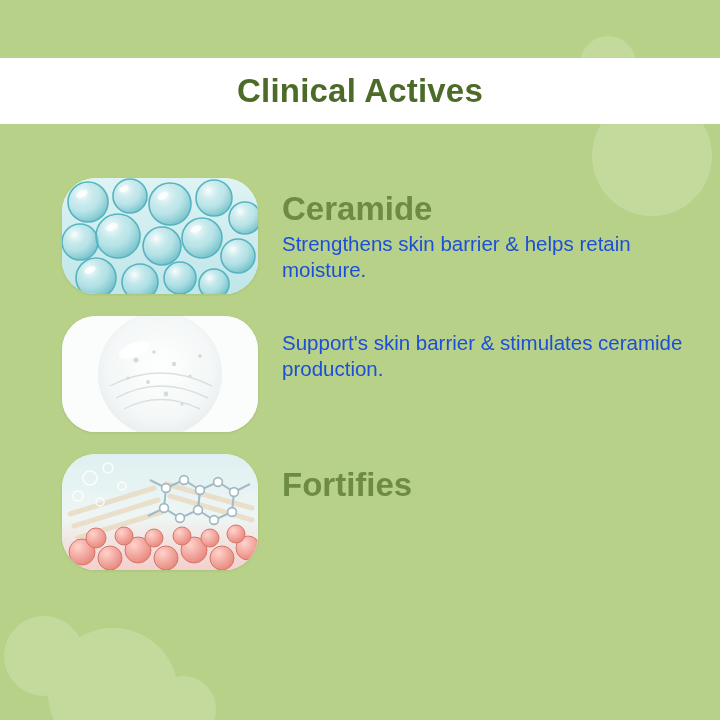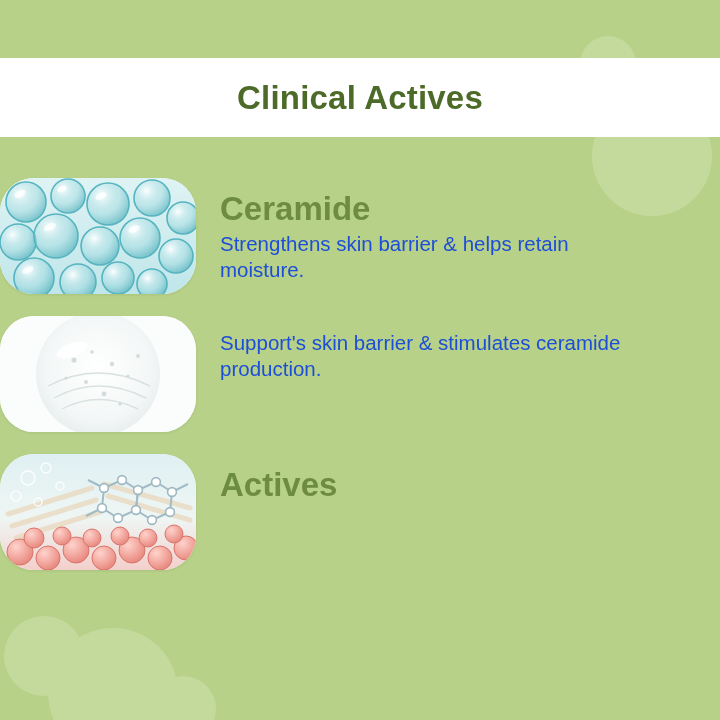--- a/index.html
+++ b/index.html
@@ -31,21 +31,21 @@
   .blob-2 { width: 56px;  height: 56px;  right: 84px; top: 36px; }
   .blob-3 { width: 130px; height: 130px; left: 48px; bottom: -38px; }
   .blob-4 { width: 80px;  height: 80px;  left: 4px;  bottom: 24px; }
   .blob-5 { width: 66px;  height: 66px;  left: 150px; bottom: -22px; }
 
   .title-band {
     position: absolute;
     left: 0;
     top: 58px;
     width: 720px;
-    height: 79px;
+    height: 66px;
     background: #ffffff;
     display: flex;
     align-items: center;
     justify-content: center;
   }
   .title {
     font-size: 33px;
     font-weight: bold;
     color: #4d6b28;
     letter-spacing: 0.2px;
@@ -54,20 +54,21 @@
   .rows {
     position: absolute;
     left: 0;
     top: 178px;
     width: 720px;
   }
   .row {
     display: flex;
     align-items: flex-start;
     margin-bottom: 22px;
+    padding-left: 62px;
   }
   .thumb {
     width: 196px;
     height: 116px;
     border-radius: 34px;
     overflow: hidden;
     flex: 0 0 auto;
     position: relative;
     box-shadow: 0 1px 3px rgba(0,0,0,0.08);
     background: #ffffff;
@@ -255,18 +256,18 @@
           <g fill="none" stroke="#ffffff" stroke-width="1.5" opacity="0.85">
             <circle cx="28" cy="24" r="7"></circle>
             <circle cx="46" cy="14" r="5"></circle>
             <circle cx="16" cy="42" r="5"></circle>
             <circle cx="60" cy="32" r="4"></circle>
             <circle cx="38" cy="48" r="4"></circle>
           </g>
         </svg>
       </div>
       <div class="texts">
-        <p class="ing-name">Actives</p>
+        <p class="ing-name">Fortifies</p>
       </div>
     </div>
 
   </div>
 </div>
 
 </body></html>

